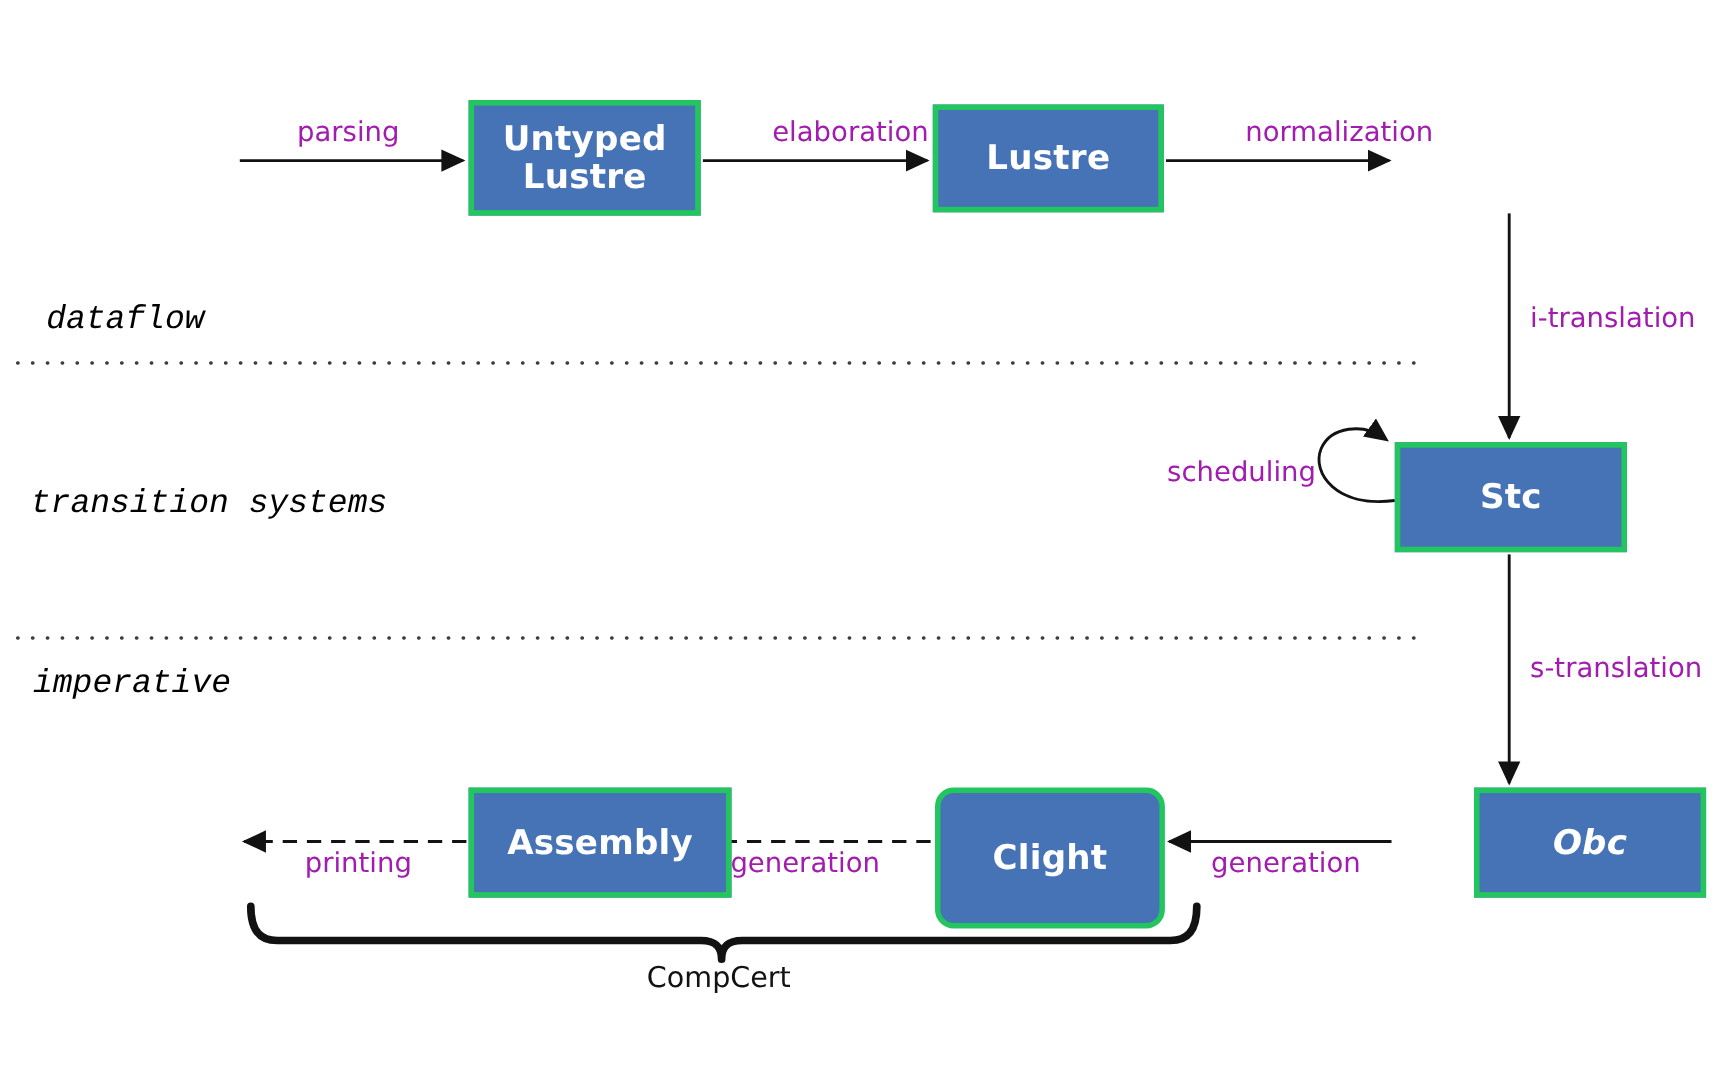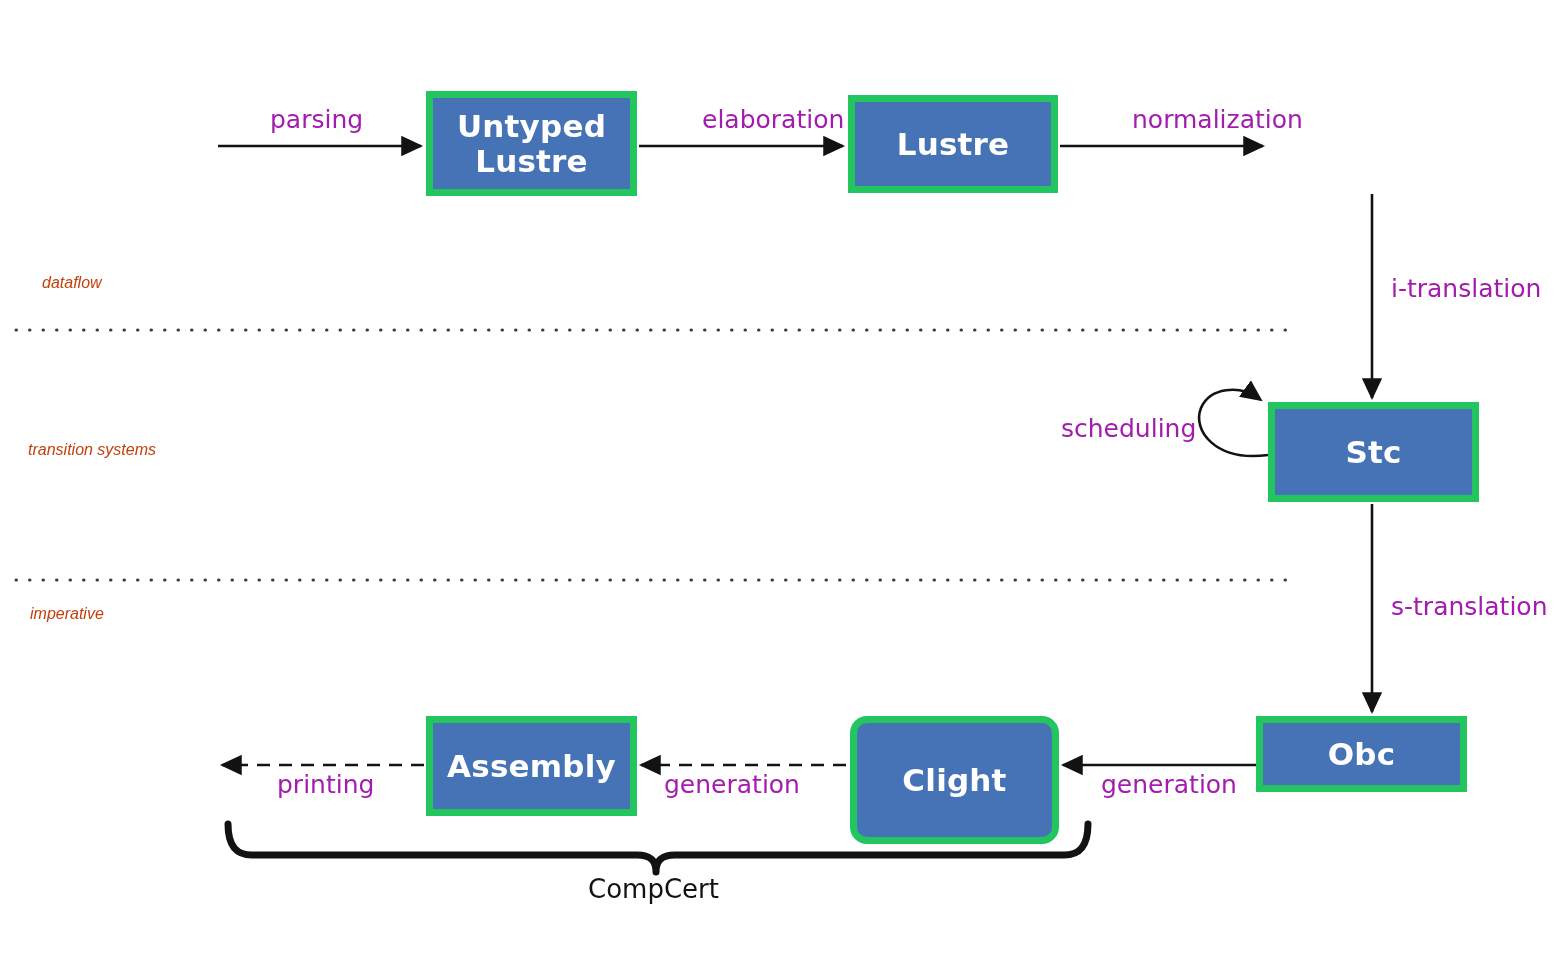--- a/index.html
+++ b/index.html
@@ -23,21 +23,21 @@
     left: 0;
     top: 0;
     width: 1560px;
     height: 972px;
   }
   
   .node {
     position: absolute;
     box-sizing: border-box;
     background: #4573b6;
-    border: 7px solid #22c55e;
+    border: 5px solid #22c55e;
     display: flex;
     align-items: center;
     justify-content: center;
     text-align: center;
     color: #ffffff;
     font-weight: bold;
     font-size: 31px;
     line-height: 1.12;
     letter-spacing: 0.2px;
     font-family: "DejaVu Sans", "Liberation Sans", sans-serif;
@@ -52,24 +52,24 @@
     position: absolute;
     color: #a21caf;
     font-size: 25px;
     font-family: "DejaVu Sans", "Liberation Sans", sans-serif;
     white-space: nowrap;
     z-index: 6;
   }
   
   .band-label {
     position: absolute;
-    color: #c2410c;
+    color: #000000;
     font-style: italic;
-    font-size: 16px;
-    font-family: Liberation Sans, sans-serif;
+    font-size: 30px;
+    font-family: Liberation Mono, monospace;
     white-space: nowrap;
     z-index: 4;
   }
   
   .brace-caption {
     position: absolute;
     color: #121212;
     font-size: 26px;
     font-family: "DejaVu Sans", "Liberation Sans", sans-serif;
     white-space: nowrap;
@@ -131,29 +131,29 @@
 
   <div class="node" style="left:848px; top:95px; width:210px; height:98px;">
     <span class="node-label">Lustre</span>
   </div>
 
 
   <div class="node" style="left:1268px; top:402px; width:211px; height:100px;">
     <span class="node-label">Stc</span>
   </div>
 
-  <div class="node" style="left:1256px; top:716px; width:211px; height:76px;">
+  <div class="node" style="left:1340px; top:716px; width:211px; height:100px;font-style:italic;">
     <span class="node-label">Obc</span>
   </div>
 
   <div class="node" style="left:850px; top:716px; width:209px; height:128px;border-radius:17px;">
     <span class="node-label">Clight</span>
   </div>
 
-  <div class="node" style="left:426px; top:716px; width:211px; height:100px;justify-content:center;">
+  <div class="node" style="left:426px; top:716px; width:239px; height:100px;justify-content:center;">
     <span class="node-label">Assembly</span>
   </div>
 
   <div class="edge-label" style="left:270px; top:105px;">parsing</div>
 
   <div class="edge-label" style="left:702px; top:105px;">elaboration</div>
 
   <div class="edge-label" style="left:1132px; top:105px;">normalization</div>
 
   <div class="edge-label" style="left:1391px; top:274px;">i-translation</div>

